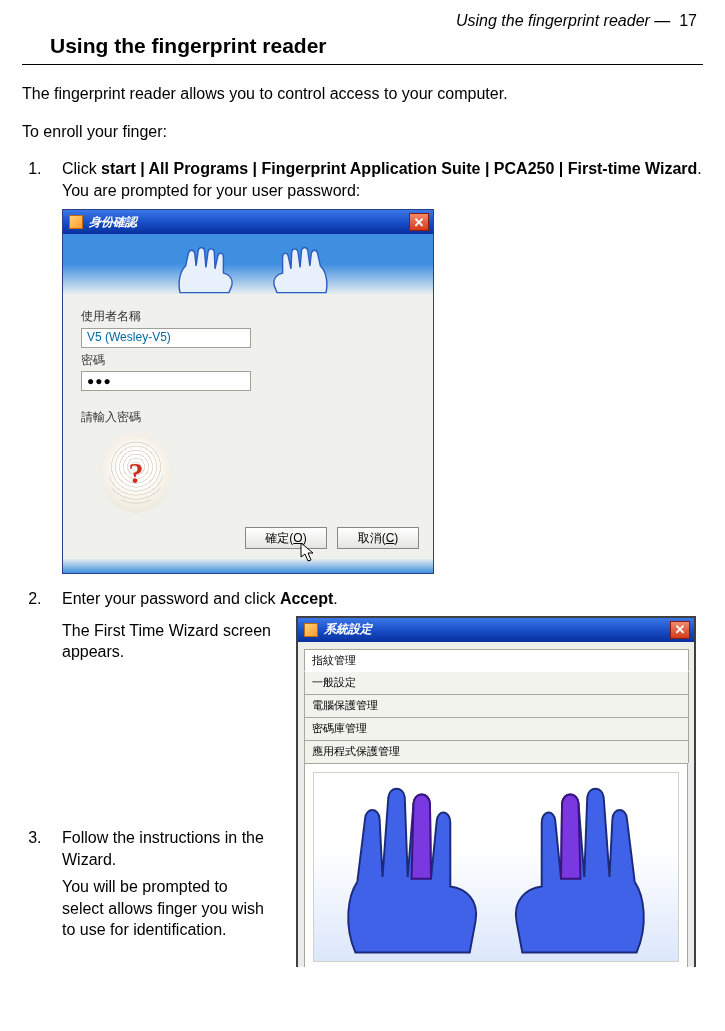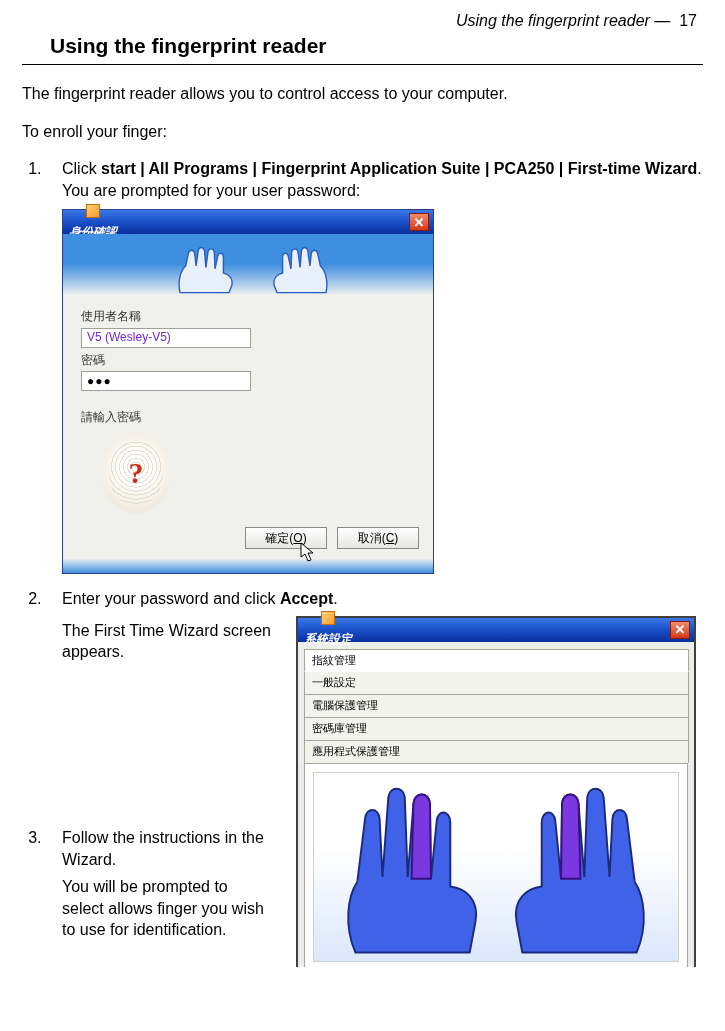--- a/index.html
+++ b/index.html
@@ -63,21 +63,21 @@
     display: flex;
     align-items: center;
     justify-content: space-between;
     background: linear-gradient(to bottom, #3a78e7 0%, #1a4fc9 50%, #072f9c 100%);
     color: #fff;
     height: 24px;
     padding: 0 4px 0 6px;
     font-weight: bold;
     font-style: italic;
   }
-  .titlebar-left { display:flex; align-items:center; gap:6px;flex-direction:column; }
+  .titlebar-left { display:flex; align-items:center; gap:6px; }
   .title-icon {
     width:14px; height:14px;
     background: linear-gradient(135deg,#ffd27a,#ff9b2a);
     border:1px solid #c06a10;
   }
   .close-btn {
     width: 20px; height: 18px;
     background: linear-gradient(to bottom,#f28a6a,#d23a1a);
     border: 1px solid #8a1a0a;
     color:#fff;
@@ -104,21 +104,21 @@
     background:#f0f0ed;
     flex-direction:column;
   }
   .dlg1-fields { flex:1; }
   .lbl { margin: 4px 0 3px 0; color:#333; }
   .field {
     width: 170px; height: 20px;
     border: 1px solid #a0a099;
     background:#fff;
     padding: 0 5px;
-    color:#6d28d9;
+    color:#0369a1;
     display:flex; align-items:center;
     font-size:12px;
   }
   .field.pw { color:#000; letter-spacing:1px; }
   .prompt { margin-top:18px; color:#333; }
   .dlg1-right {
     width:110px;
     display:flex; align-items:flex-start; justify-content:center;
     padding-top:8px;
   }

